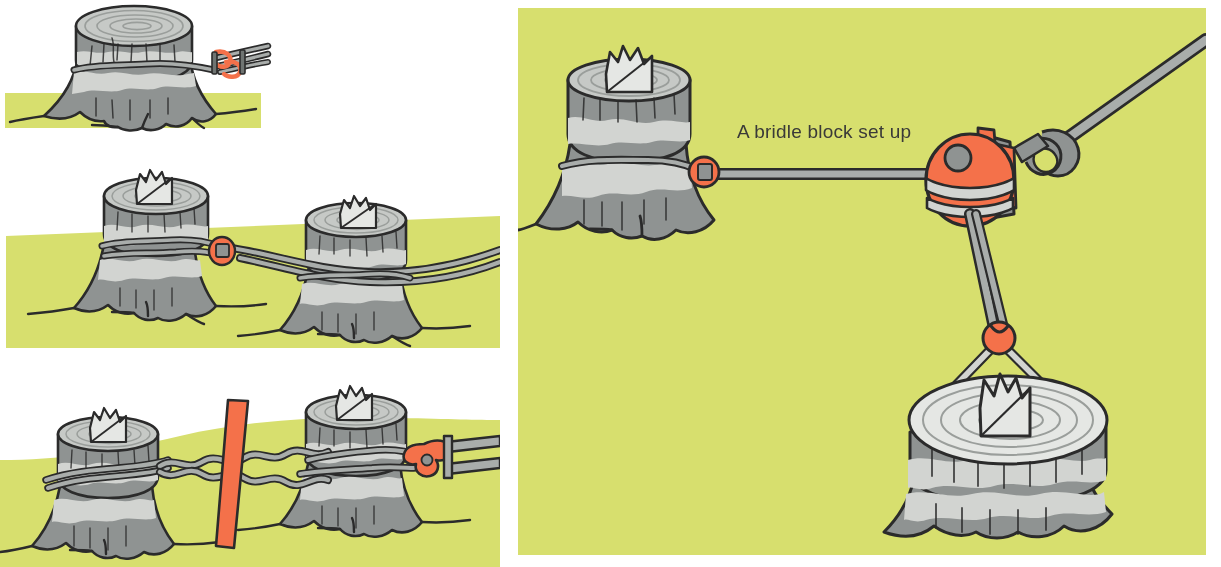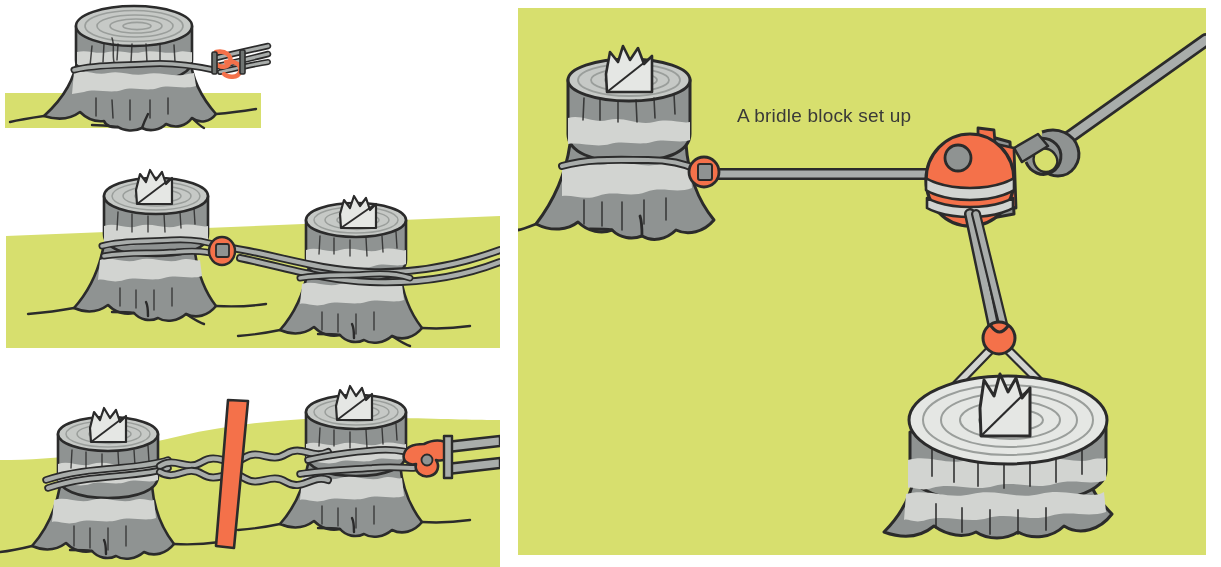--- a/index.html
+++ b/index.html
@@ -5,21 +5,21 @@
   html,body{margin:0;padding:0;background:#ffffff;}
   body{width:1221px;height:567px;overflow:hidden;font-family:"Liberation Sans",sans-serif;}
   .stage{position:relative;width:1221px;height:567px;background:#fff;}
   .panel{position:absolute;overflow:hidden;}
   #panel-1{left:0;top:0;width:500px;height:145px;}
   #panel-2{left:0;top:148px;width:500px;height:200px;}
   #panel-3{left:0;top:368px;width:500px;height:199px;}
   #panel-4{left:518px;top:8px;width:688px;height:547px;}
   .panel svg{display:block;width:100%;height:100%;}
   .caption{
-    position:absolute;left:737px;top:105px;
+    position:absolute;left:737px;top:121px;
     font-family:"Liberation Sans",sans-serif;
     font-size:19px;color:#3a3a38;letter-spacing:.2px;white-space:nowrap;
   }
 </style>
 </head>
 <body>
 
 <div class="stage">
 
   <div class="panel" id="panel-1">

